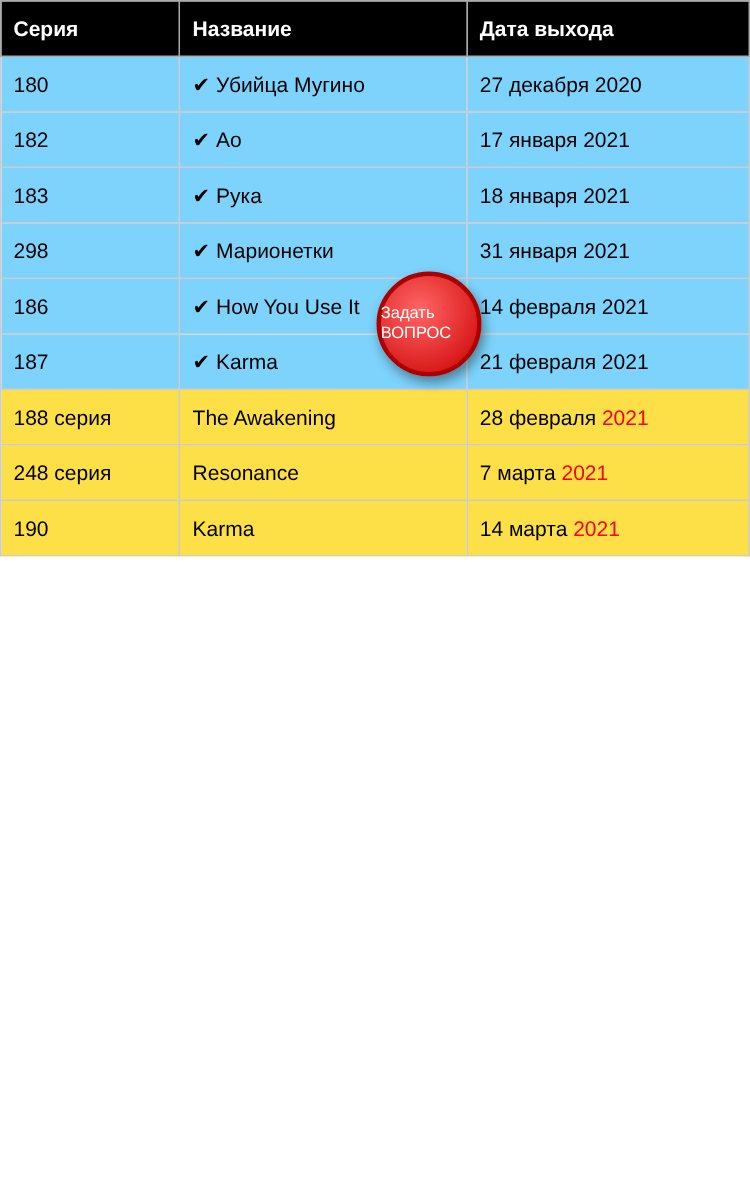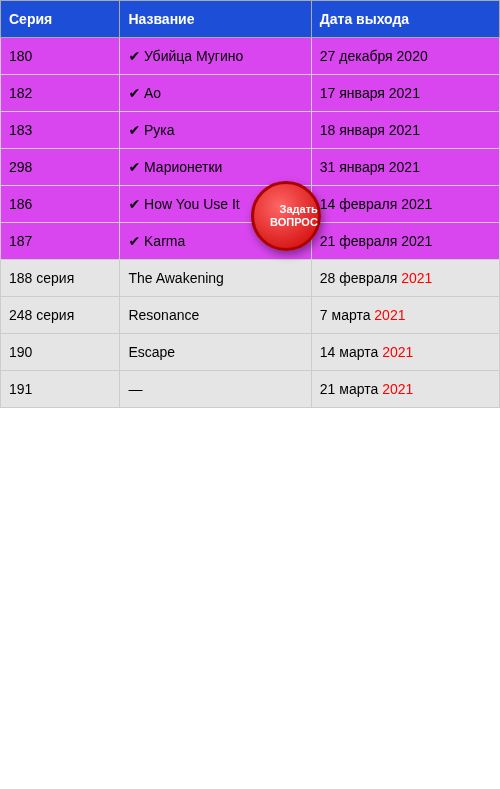--- a/index.html
+++ b/index.html
@@ -7,32 +7,32 @@
       font-family: Arial, sans-serif;
       font-size: 14px;
       background: #fff;
       width: 500px;
     }
     table {
       width: 100%;
       border-collapse: collapse;
     }
     th {
-      background-color: #1d4ed8;
+      background-color: #000000;
       color: white;
       font-weight: bold;
       padding: 10px 8px;
       text-align: left;
       border: 1px solid #aaa;
     }
     tr.watched td {
-      background-color: #d946ef;
+      background-color: #7dd3fc;
     }
     tr.upcoming td {
-      background-color: #e5e5e5;
+      background-color: #fde047;
     }
     td {
       padding: 10px 8px;
       border: 1px solid #ccc;
       vertical-align: top;
     }
     .red-text {
       color: red;
     }
     .ask-btn {
@@ -42,23 +42,23 @@
       width: 70px;
       height: 70px;
       background: radial-gradient(circle at 40% 35%, #ff6666, #cc0000);
       border-radius: 50%;
       display: flex;
       align-items: center;
       justify-content: center;
       cursor: pointer;
       box-shadow: 2px 4px 8px rgba(0,0,0,0.4);
       font-size: 11px;
-      font-weight: bold;
+      font-weight: normal;
       color: white;
-      text-align: right;
+      text-align: left;
       line-height: 1.2;
       border: 3px solid #aa0000;
       z-index: 10;
     }
   </style>
 </head>
 <body>
 
 <table>
   <thead>
@@ -104,22 +104,17 @@
         <td>The Awakening</td>
         <td><span>28 февраля </span><span class="red-text">2021</span></td>
       </tr>
       <tr class="upcoming">
         <td>248 серия</td>
         <td>Resonance</td>
         <td><span>7 марта </span><span class="red-text">2021</span></td>
       </tr>
       <tr class="upcoming">
         <td>190</td>
-        <td>Escape</td>
+        <td>Karma</td>
         <td><span>14 марта </span><span class="red-text">2021</span></td>
-      </tr>
-      <tr class="upcoming">
-        <td>191</td>
-        <td>—</td>
-        <td><span>21 марта </span><span class="red-text">2021</span></td>
       </tr>
     </tbody>
 </table>
 
 </body></html>

